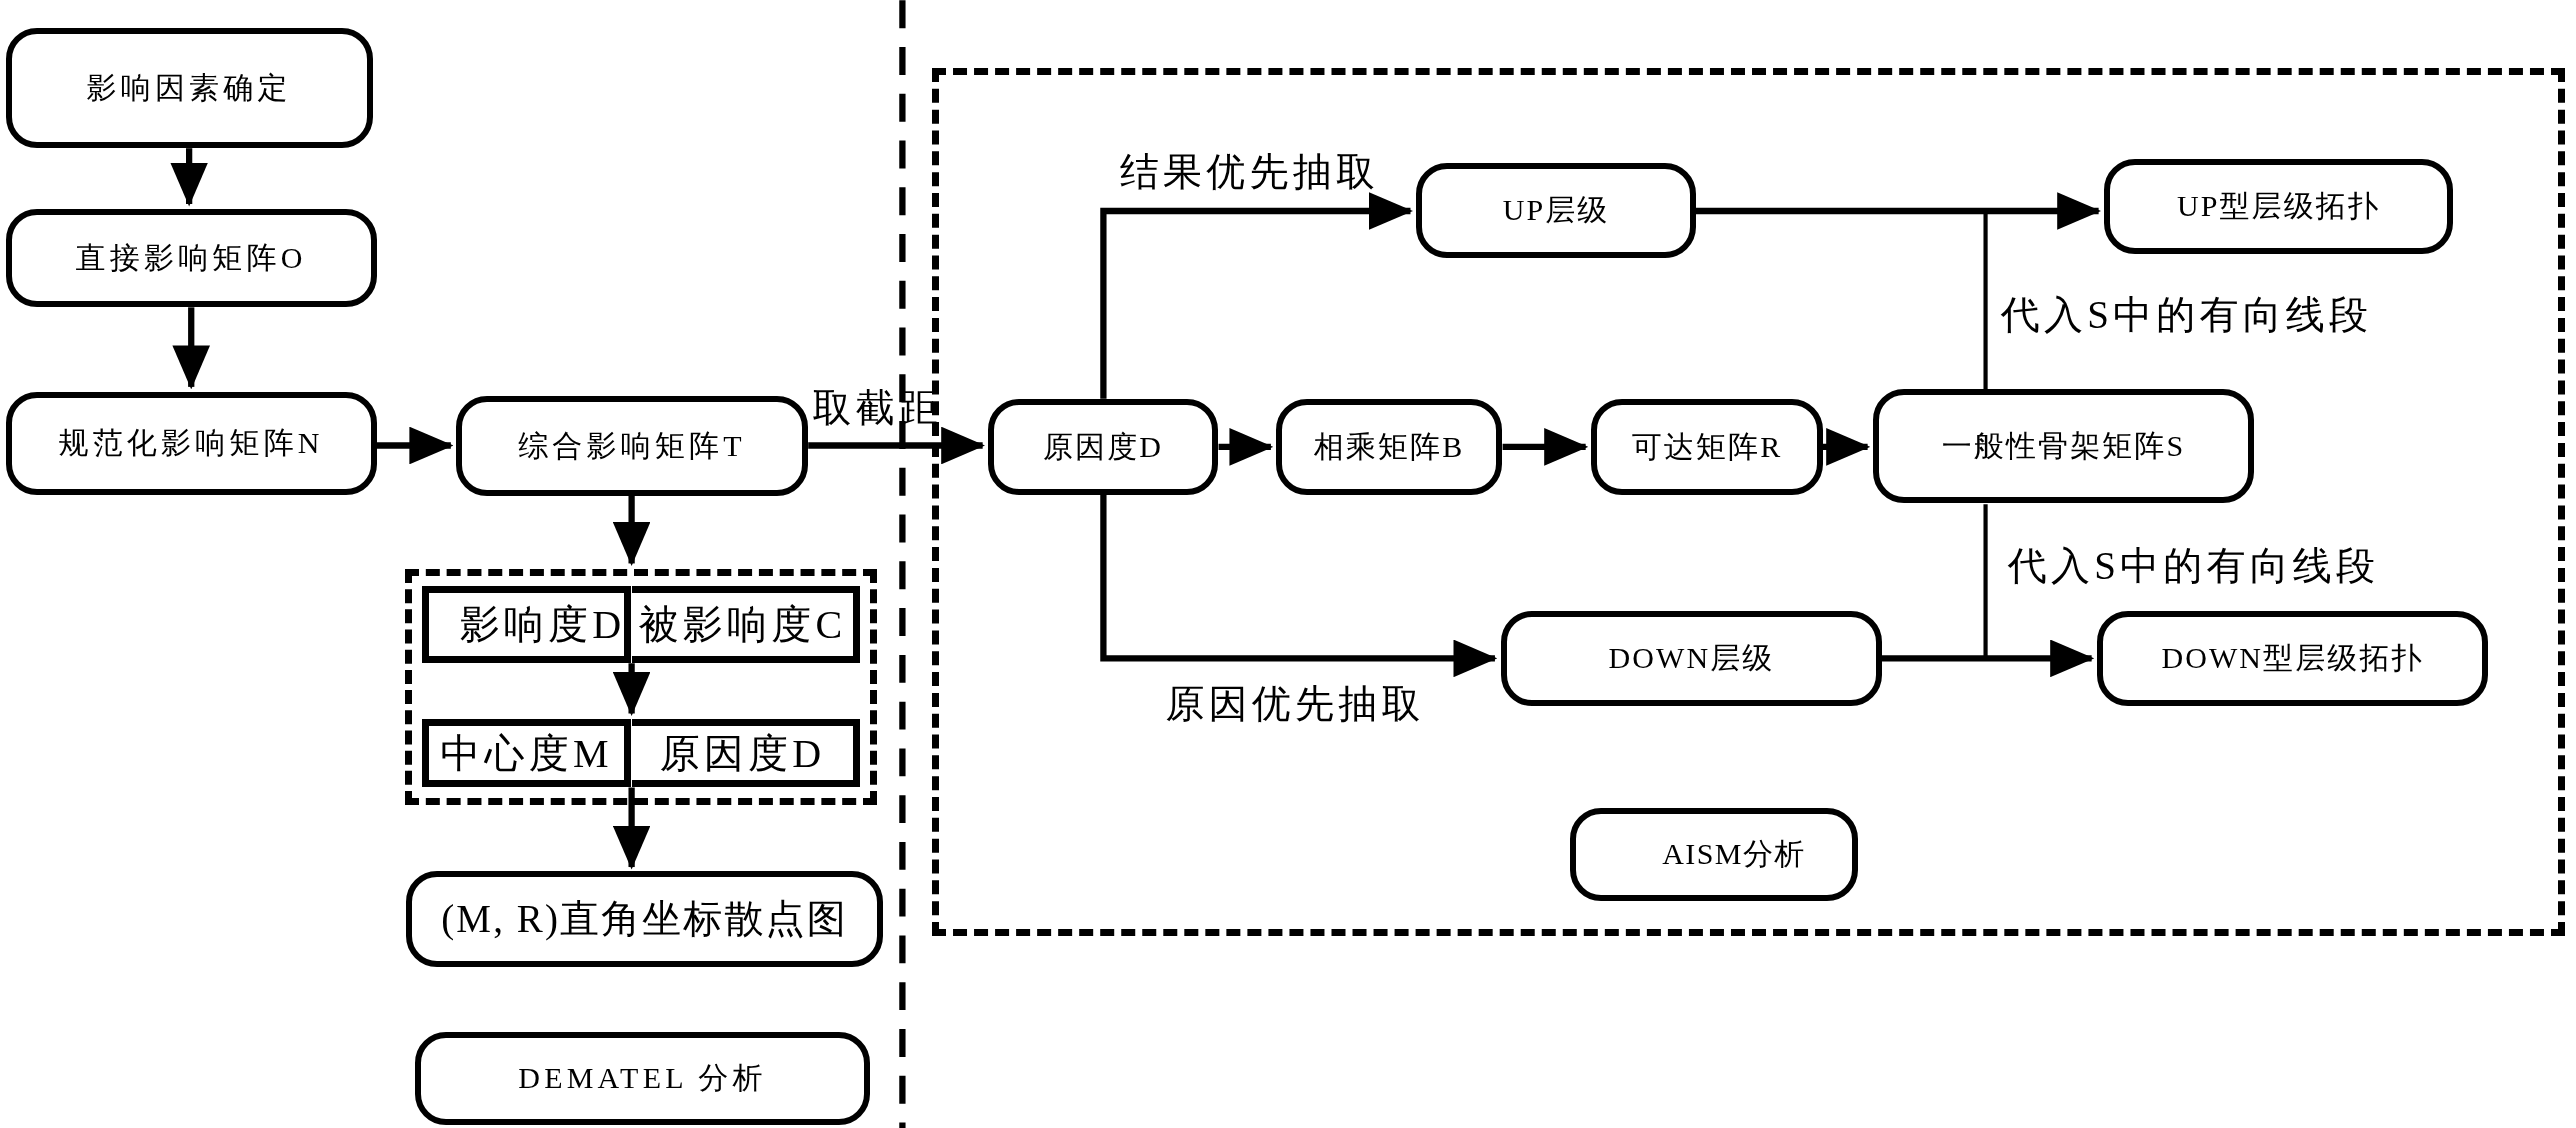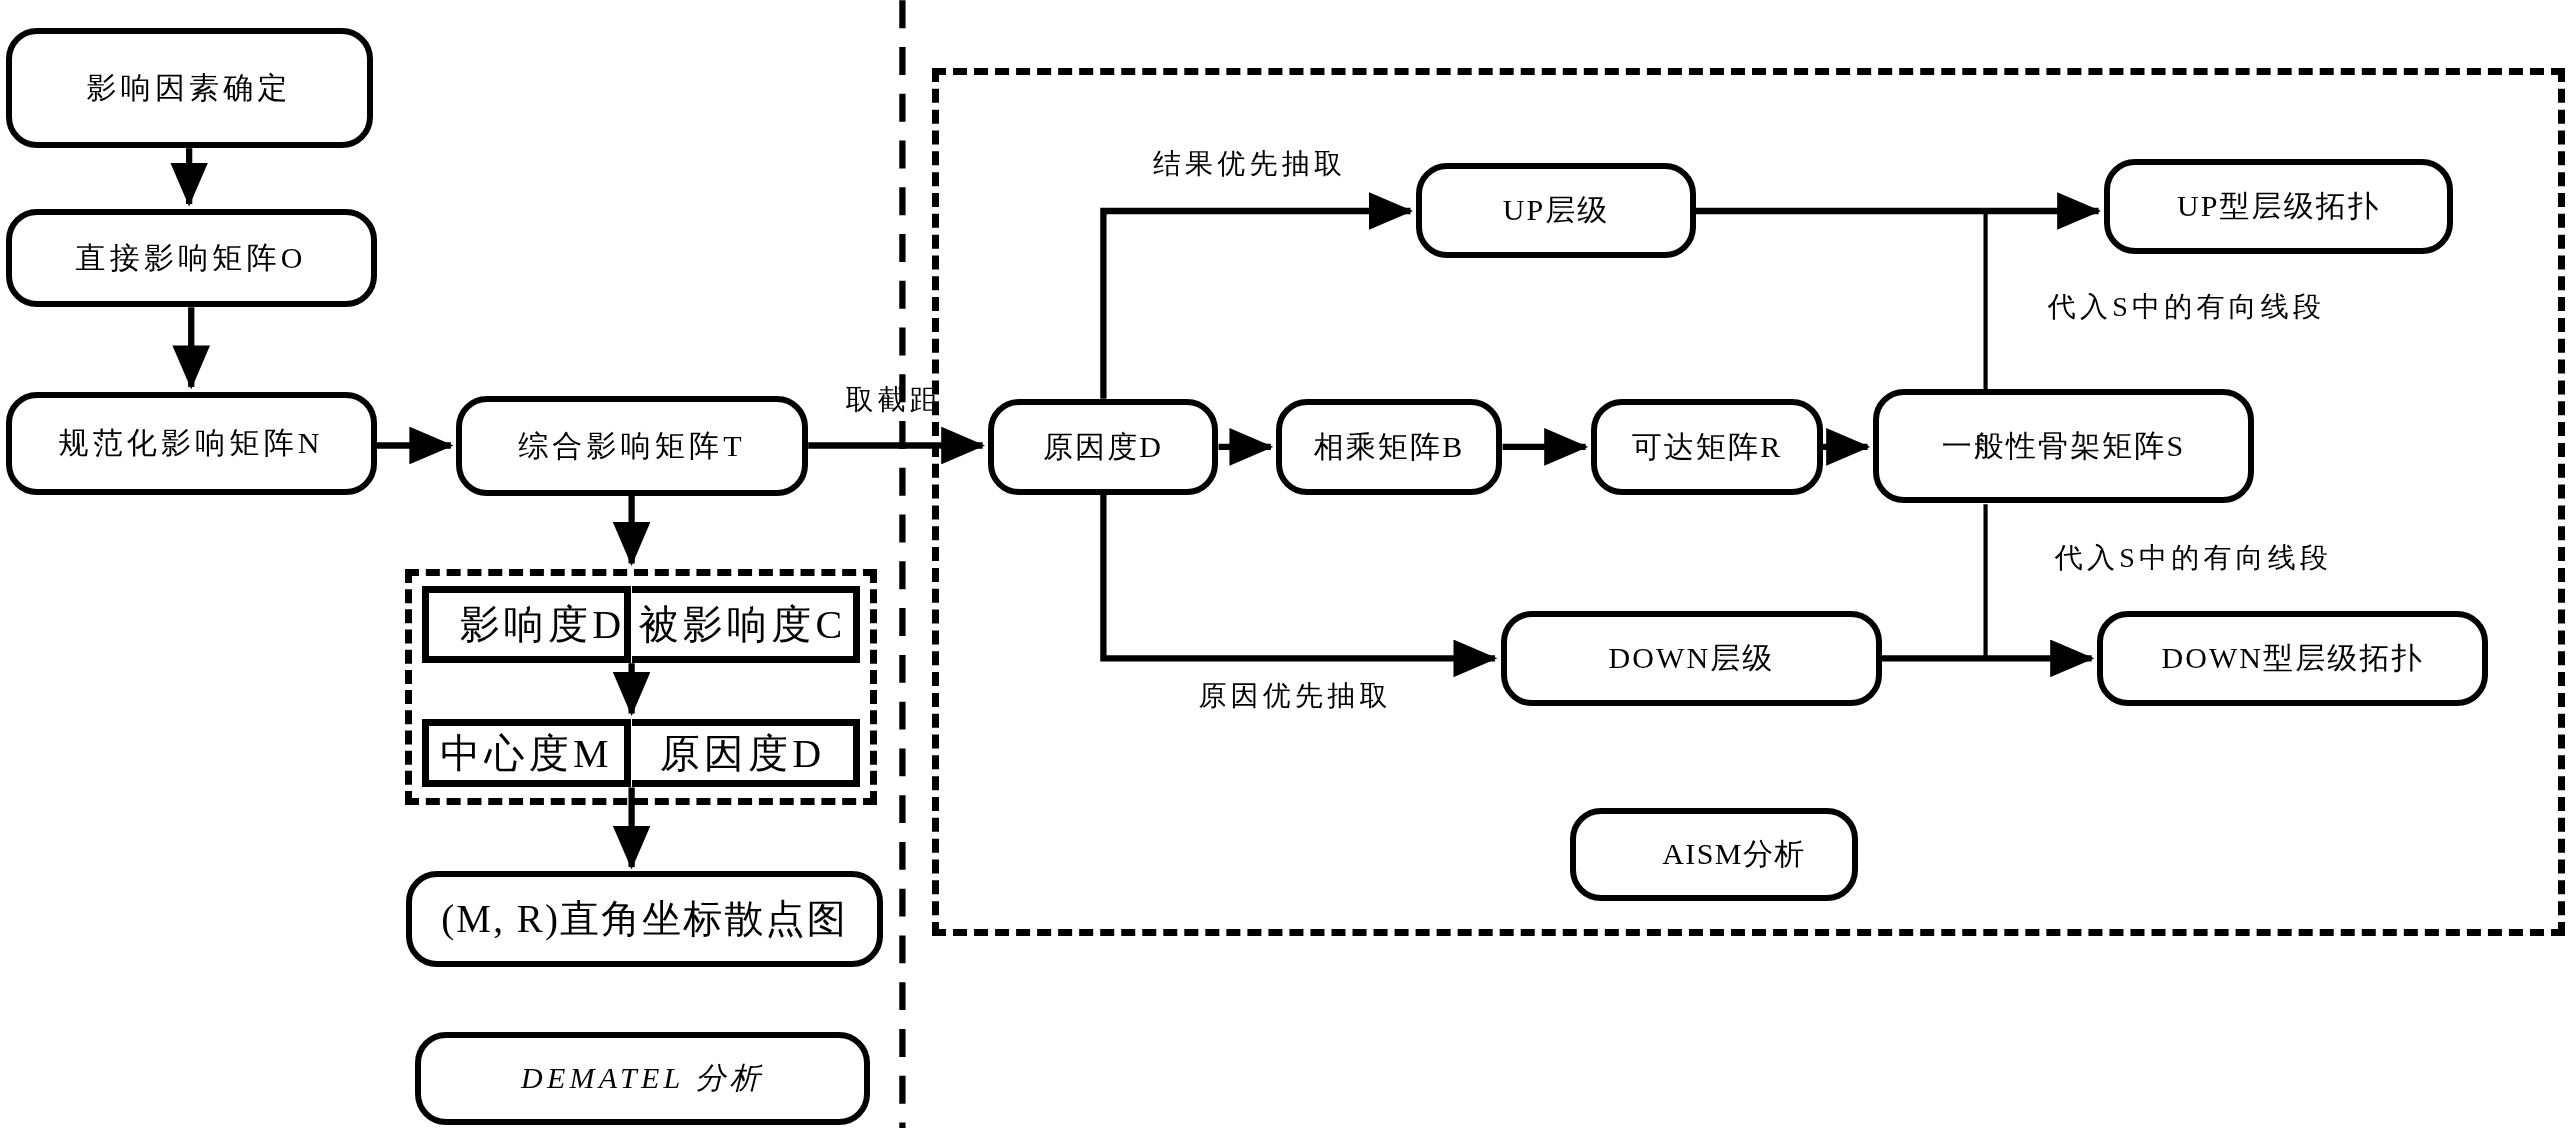--- a/index.html
+++ b/index.html
@@ -31,21 +31,21 @@
   }
   .cell.right{border-left:0;}
   .dashed-frame{
     position:absolute;
     border:7px dashed #000;
     box-sizing:border-box;
     background:transparent;
   }
   .edge-label{
     position:absolute;
-    font-size:28px;letter-spacing:4.2px;white-space:nowrap;
+    font-size:39px;letter-spacing:4.2px;white-space:nowrap;
     text-align:center;
   }
 </style>
 </head>
 <body>
 
 <div id="canvas">
 
   <svg id="wires" viewBox="0 0 3691 1617" xmlns="http://www.w3.org/2000/svg">
     <defs>
@@ -104,21 +104,21 @@
   <div class="cell" style="left:422px;top:719px;width:209px;height:68px;">
     <span>中心度M</span>
   </div>
   <div class="cell right" style="left:632px;top:719px;width:228px;height:68px;">
     <span>原因度D</span>
   </div>
 
   <div class="box" style="left:406px;top:871px;width:477px;height:96px;font-size:39px;letter-spacing:2.1px;">
     <span>(M, R)直角坐标散点图</span>
   </div>
-  <div class="box" style="left:415px;top:1032px;width:455px;height:93px;font-style:italic;">
+  <div class="box" style="left:415px;top:1032px;width:455px;height:93px;">
     <span>DEMATEL 分析</span>
   </div>
 
   <div class="box" style="left:988px;top:399px;width:230px;height:96px;letter-spacing:2.1px;">
     <span>原因度D</span>
   </div>
   <div class="box" style="left:1276px;top:399px;width:226px;height:96px;letter-spacing:2.1px;">
     <span>相乘矩阵B</span>
   </div>
   <div class="box" style="left:1591px;top:399px;width:232px;height:96px;letter-spacing:2.1px;">

